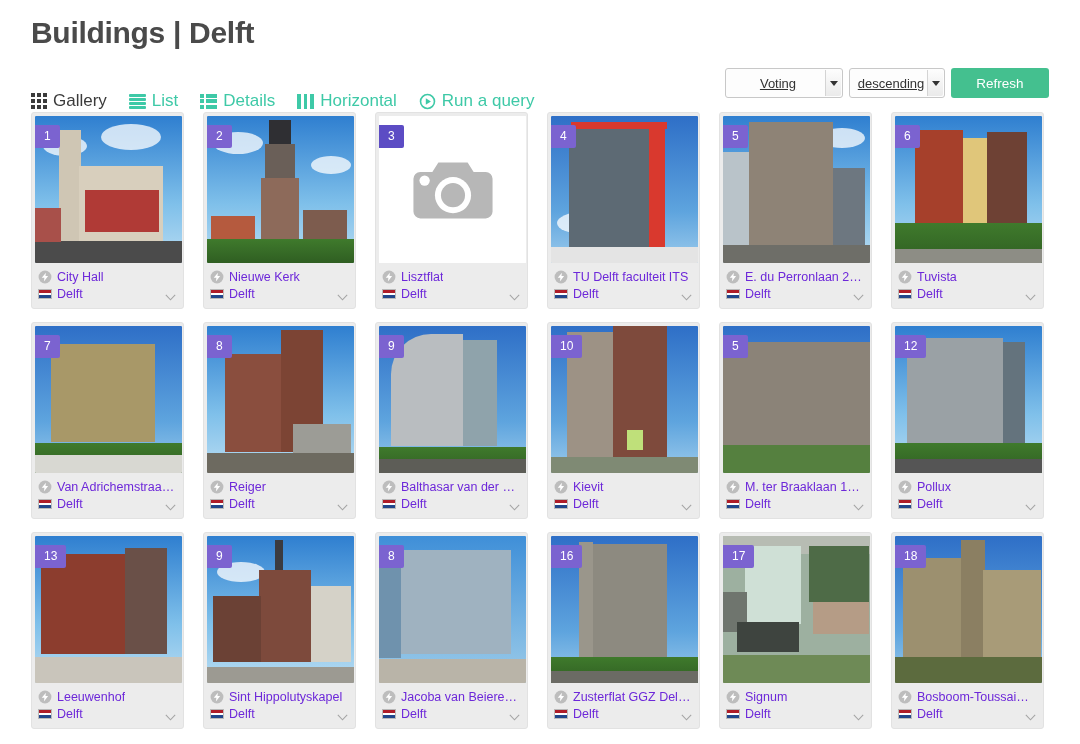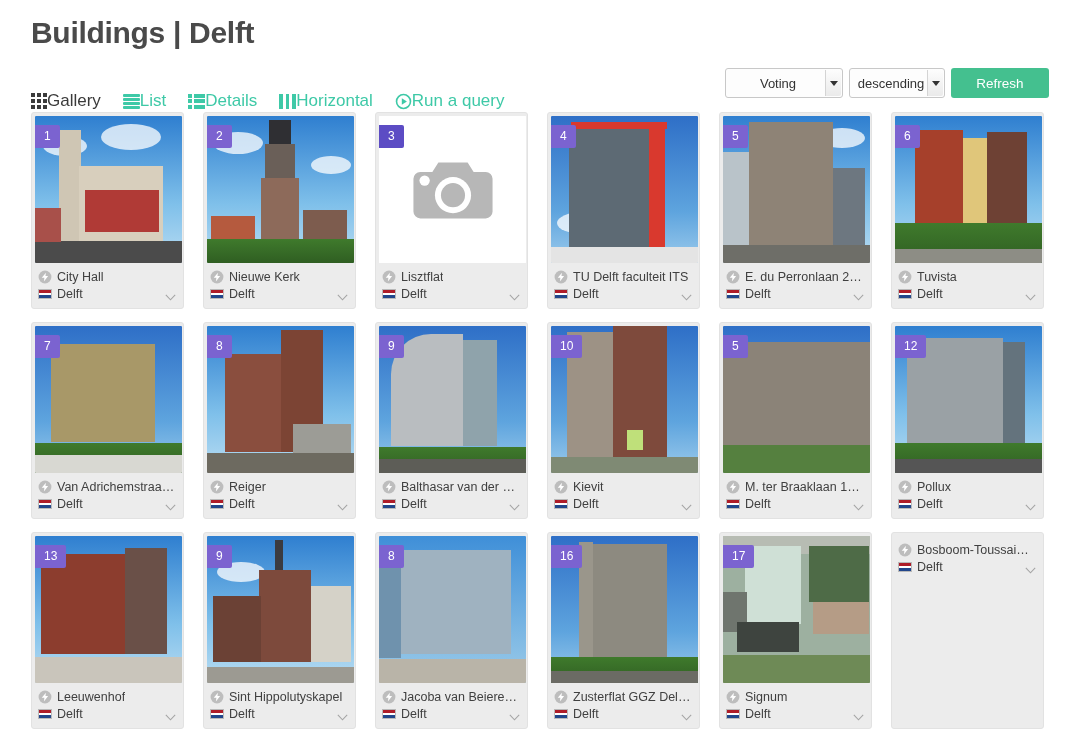--- a/index.html
+++ b/index.html
@@ -26,21 +26,21 @@
   
   .toolbar {
     display: flex;
     align-items: center;
     height: 40px;
     margin-top: 12px;
     position: relative;
   }
   .view-modes { display: flex; align-items: center; gap: 22px; }
   .view-mode {
-    display: flex; align-items: center; gap: 0;
+    display: flex; align-items: center; gap: 6px;
     font-size: 17px;
     color: #3ec9a7;
     cursor: pointer;
     white-space: nowrap;
     line-height: 20px;
     margin-top: 36px;
   }
   .view-mode.active { color: #3b3b3b; }
 
   
@@ -82,21 +82,21 @@
     border: 1px solid #c8c8c8;
     border-radius: 3px;
     display: flex; align-items: center;
     padding: 0 22px 0 10px;
     font-size: 13px;
     color: #333;
     cursor: pointer;
     min-width: 86px;
     justify-content: center;
   }
-  .select-box .sel-label { white-space: nowrap; }
+  .select-box .sel-label { white-space: nowrap; text-decoration: underline; }
   .select-box .arrowbox {
     position: absolute; right: 1px; top: 1px; bottom: 1px;
     width: 16px;
     background: linear-gradient(#fdfdfd, #eaeaea);
     border-left: 1px solid #d4d4d4;
     border-radius: 0 2px 2px 0;
     display: flex; align-items: center; justify-content: center;
   }
   .select-box .arrowbox::after {
     content: "";
@@ -153,21 +153,21 @@
     padding: 5px 9px 6px 9px;
     border-radius: 0 2px 2px 0;
     z-index: 4;
   }
   .badge.solid { background: #5c4cc4; }
 
   .meta { padding: 5px 4px 6px 3px; position: relative; }
   .meta-row { display: flex; align-items: center; gap: 5px; height: 17px; }
   .meta-row .txt {
     font-size: 12.5px;
-    color: #404040;
+    color: #6d28d9;
     white-space: nowrap;
     overflow: hidden;
     text-overflow: ellipsis;
     max-width: 118px;
     cursor: pointer;
   }
   .bolt-icon { width: 14px; height: 14px; flex: 0 0 14px; display: block; }
   .flag-icon {
     width: 14px; height: 10px; flex: 0 0 14px;
     border: 0.5px solid #b9b9b9;
@@ -758,20 +758,30 @@
           <div class="meta-row">
             <span class="flag-icon"></span>
             <span class="txt">Delft</span>
           </div>
           <svg class="chev" viewBox="0 0 14 9">
             <polyline points="1,1 7,7.4 13,1" fill="none" stroke="#a5a5a5" stroke-width="1.4"></polyline>
           </svg>
         </div>
       </div>
       <div class="card">
+        <div class="thumb">
+          <div class="photo">
+            <div class="sky deep"></div>
+            <div class="bldg stripes-h" style="left:8px;top:22px;width:66px;height:100px;background:#9c906f"></div>
+            <div class="bldg" style="left:66px;top:4px;width:24px;height:118px;background:#8b7f62"></div>
+            <div class="bldg stripes-h" style="left:88px;top:34px;width:58px;height:88px;background:#a89b78"></div>
+            <div class="ground" style="height:26px;background:#5c6b3e"></div>
+          </div>
+          <div class="badge">18</div>
+        </div>
         <div class="meta">
           <div class="meta-row">
             <svg class="bolt-icon" viewBox="0 0 24 24">
               <circle cx="12" cy="12" r="11" fill="#bdbdbd"></circle>
               <polygon points="13.6,4.5 6.4,13.4 11,13.4 10.1,19.5 17.4,10.4 12.8,10.4" fill="#ffffff"></polygon>
             </svg>
             <span class="txt">Bosboom-Toussaintp...</span>
           </div>
           <div class="meta-row">
             <span class="flag-icon"></span>

